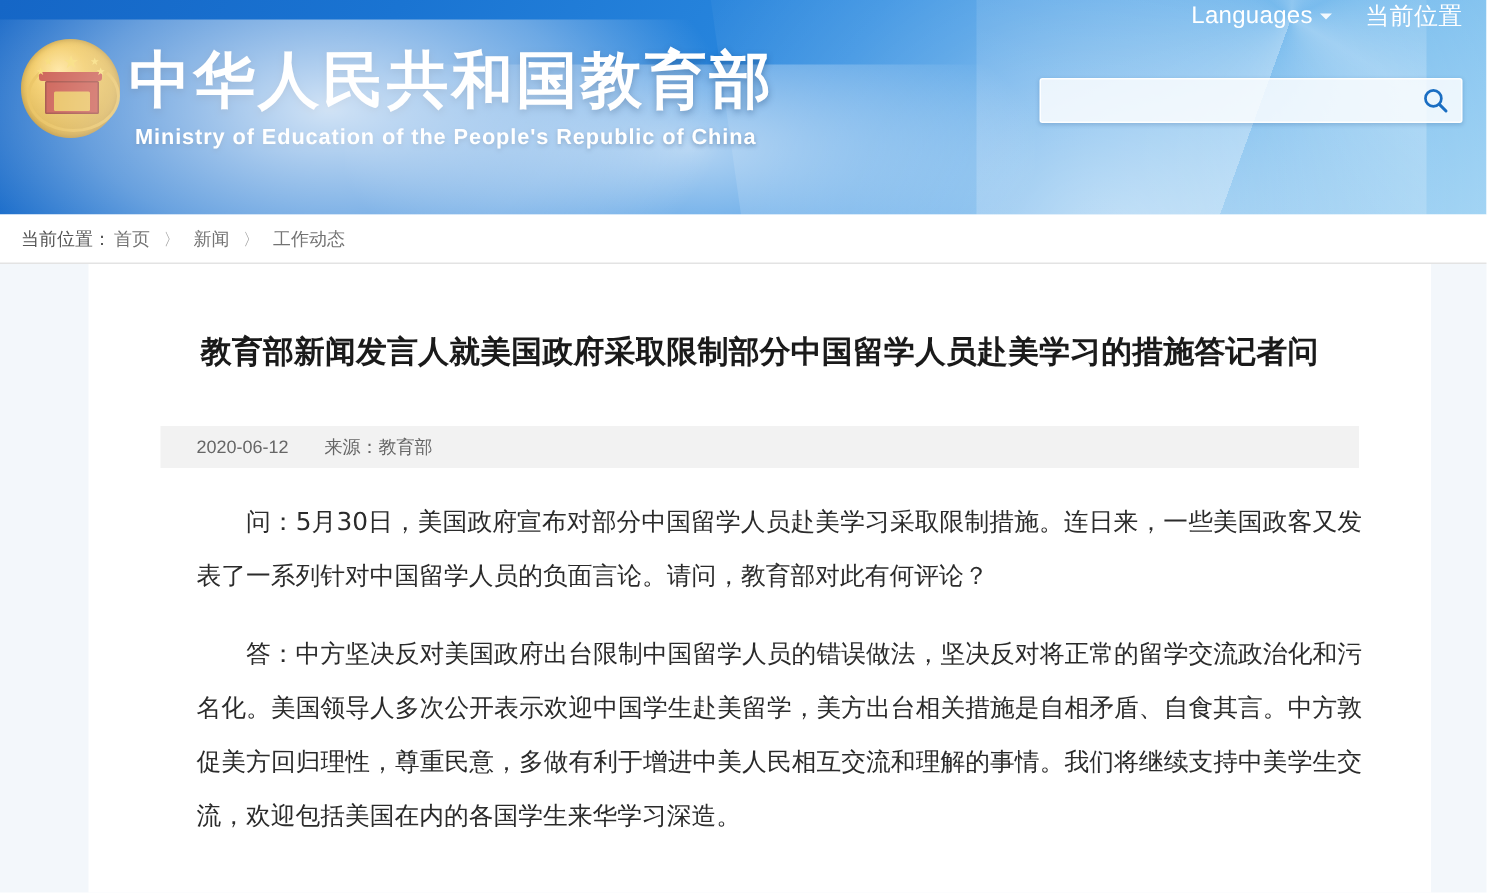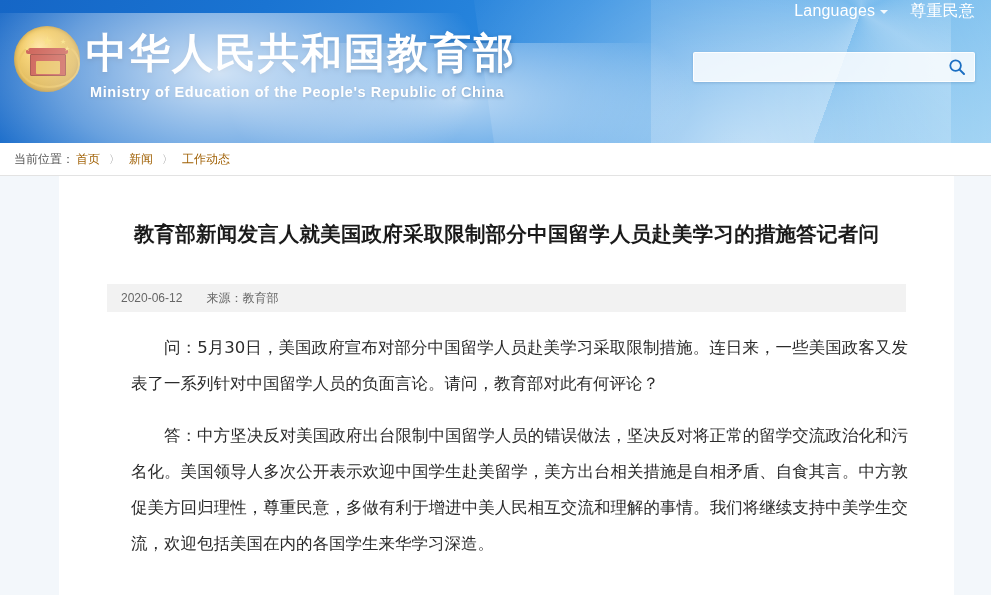--- a/index.html
+++ b/index.html
@@ -219,21 +219,21 @@
     left: 14px; top: 0;
     height: 32px;
     display: flex;
     align-items: center;
     font-size: 12px;
     color: #555;
     white-space: nowrap;
   }
   .crumb .label { color: #555; }
   .crumb a {
-    color: #a16207;
+    color: #737373;
     text-decoration: none;
     margin: 0 2px;
   }
   .crumb .sep {
     color: #9c9c9c;
     margin: 0 7px;
     font-size: 11px;
   }
 
   
@@ -265,21 +265,21 @@
   }
   .meta-bar {
     margin: 34px 48px 0 48px;
     height: 28px;
     background: #f2f2f2;
     display: flex;
     align-items: center;
     font-size: 12px;
     color: #666;
   }
-  .meta-bar .meta-date { margin-left: 14px; }
+  .meta-bar .meta-date { margin-left: 24px; }
   .meta-bar .meta-src { margin-left: 24px; }
   .article-body {
     margin: 18px 46px 0 72px;
     font-size: 16.5px;
     line-height: 36px;
     color: #2b2b2b;
     font-family: "DejaVu Sans", "Liberation Sans", sans-serif;
     text-align: justify;
   }
   .article-body p {
@@ -292,21 +292,21 @@
 <body>
 
 <div class="header">
   <div class="header-cloud2"></div>
   <div class="header-ray"></div>
 
   <div class="topbar">
     <div class="tb-item languages">
       <span>Languages</span><span class="caret-down"></span>
     </div>
-    <div class="tb-item">尊重民意</div>
+    <div class="tb-item">当前位置</div>
   </div>
 
   <div class="emblem">
     <div class="disc"></div>
     <div class="ears"></div>
     <div class="roof"></div>
     <div class="gate"></div>
     <div class="star-big">★</div>
     <div class="star-s s1">★</div>
     <div class="star-s s2">★</div>

